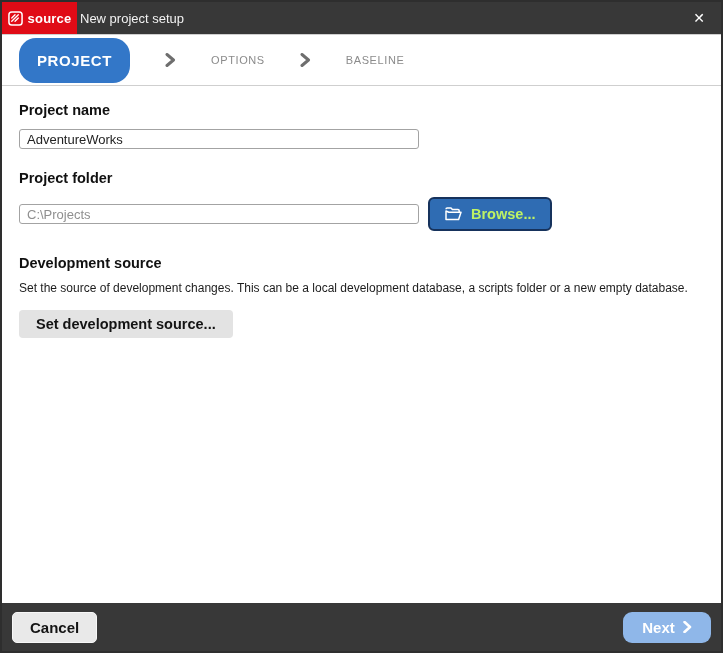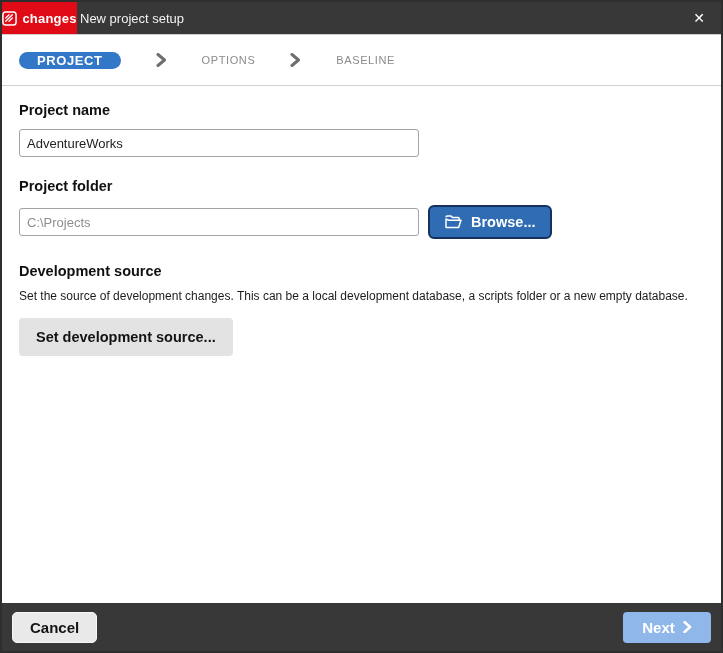--- a/index.html
+++ b/index.html
@@ -44,60 +44,60 @@
   }
   .divider { border-top:1px solid #cfcfcf; height:0; }
   .wizard {
     height:50px; flex:0 0 50px;
     display:flex; align-items:center;
     padding:0 17px; gap:34px;
   }
   .step-pill {
     background:#3377c8;
     color:#fff;
-    font-size:13px; font-weight:700; letter-spacing:.6px;
-    padding:0 18px; height:17px;
+    font-size:15px; font-weight:700; letter-spacing:.6px;
+    padding:0 18px; height:45px;
     display:flex; align-items:center; justify-content:center;
     border-radius:17px;
     cursor:default;
   }
   .step-label {
     color:#8b8b8b; font-size:11px; font-weight:400; letter-spacing:.6px;
   }
   .step-chevron { width:13px; height:14px; display:block; }
   
   .form { padding:16px 17px 0; }
   .field-label { font-size:14.5px; font-weight:700; color:#111; margin-bottom:11px; }
   .text-input {
-    width:400px; height:28px;
+    width:400px; height:20px;
     border:1px solid #a3a3a3; border-radius:3px;
     padding:0 7px;
     font-size:13px; color:#222;
     font-family:"Liberation Sans", sans-serif;
     outline:none;
   }
   .text-input.placeholder-style { color:#8f8f8f; }
   .field-gap { height:21px; }
   .folder-row { display:flex; align-items:center; }
   .browse-btn {
     margin-left:9px;
     height:34px; padding:0 15px;
     background:#2f6cb3;
     border:2px solid #16325c; border-radius:6px;
-    color:#ffffff; font-size:14.5px; font-weight:700;
+    color:#bef264; font-size:14.5px; font-weight:700;
     display:flex; align-items:center; gap:9px;
     cursor:pointer;
     font-family:"Liberation Sans", sans-serif;
   }
   .folder-icon { width:17px; height:14px; display:block; }
   .section-gap { height:24px; }
   .section-desc { font-size:12px; color:#1c1c1c; margin-top:-1px; }
   .dev-source-btn {
     margin-top:15px;
-    height:38px; padding:0 17px;
+    height:28px; padding:0 17px;
     background:#e3e3e3; border:none; border-radius:4px;
     font-size:14.5px; font-weight:700; color:#141414;
     cursor:pointer;
     font-family:"Liberation Sans", sans-serif;
   }
   
   .footer {
     height:48px; flex:0 0 48px;
     background:#383838;
     display:flex; align-items:center; justify-content:space-between;
@@ -107,40 +107,40 @@
     height:31px; padding:0 17px;
     background:#e9e9e9;
     border:1px solid #f7f7f7; border-radius:5px;
     font-size:15px; font-weight:700; color:#141414;
     cursor:pointer;
     font-family:"Liberation Sans", sans-serif;
   }
   .next-btn {
     height:31px; width:88px;
     background:#8fb7e9;
-    border:none; border-radius:4px;
+    border:none; border-radius:9px;
     color:#fff; font-size:15px; font-weight:700;
     display:flex; align-items:center; justify-content:center; gap:8px;
     cursor:default;
     font-family:"Liberation Sans", sans-serif;
   }
   .next-chevron { width:9px; height:12px; display:block; }
 </style>
 </head>
 <body>
 
 <div class="window">
 
   <div class="titlebar">
     <div class="brand">
       <svg class="brand-logo" viewBox="0 0 16 16">
         <rect x="1" y="1" width="14" height="14" rx="3" fill="none" stroke="#fff" stroke-width="1.6"></rect>
         <path d="M4 11 L11 4 M4 7.5 L7.5 4 M7.5 11 L11 7.5" stroke="#fff" stroke-width="1.4" fill="none" stroke-linecap="round"></path>
       </svg>
-      <span class="brand-name">changes</span>
+      <span class="brand-name">source</span>
     </div>
     <div class="titlebar-title">New project setup</div>
     <div class="titlebar-spacer"></div>
     <div class="close-btn">
       <span>✕</span>
     </div>
   </div>
 
   <div class="content">
 

